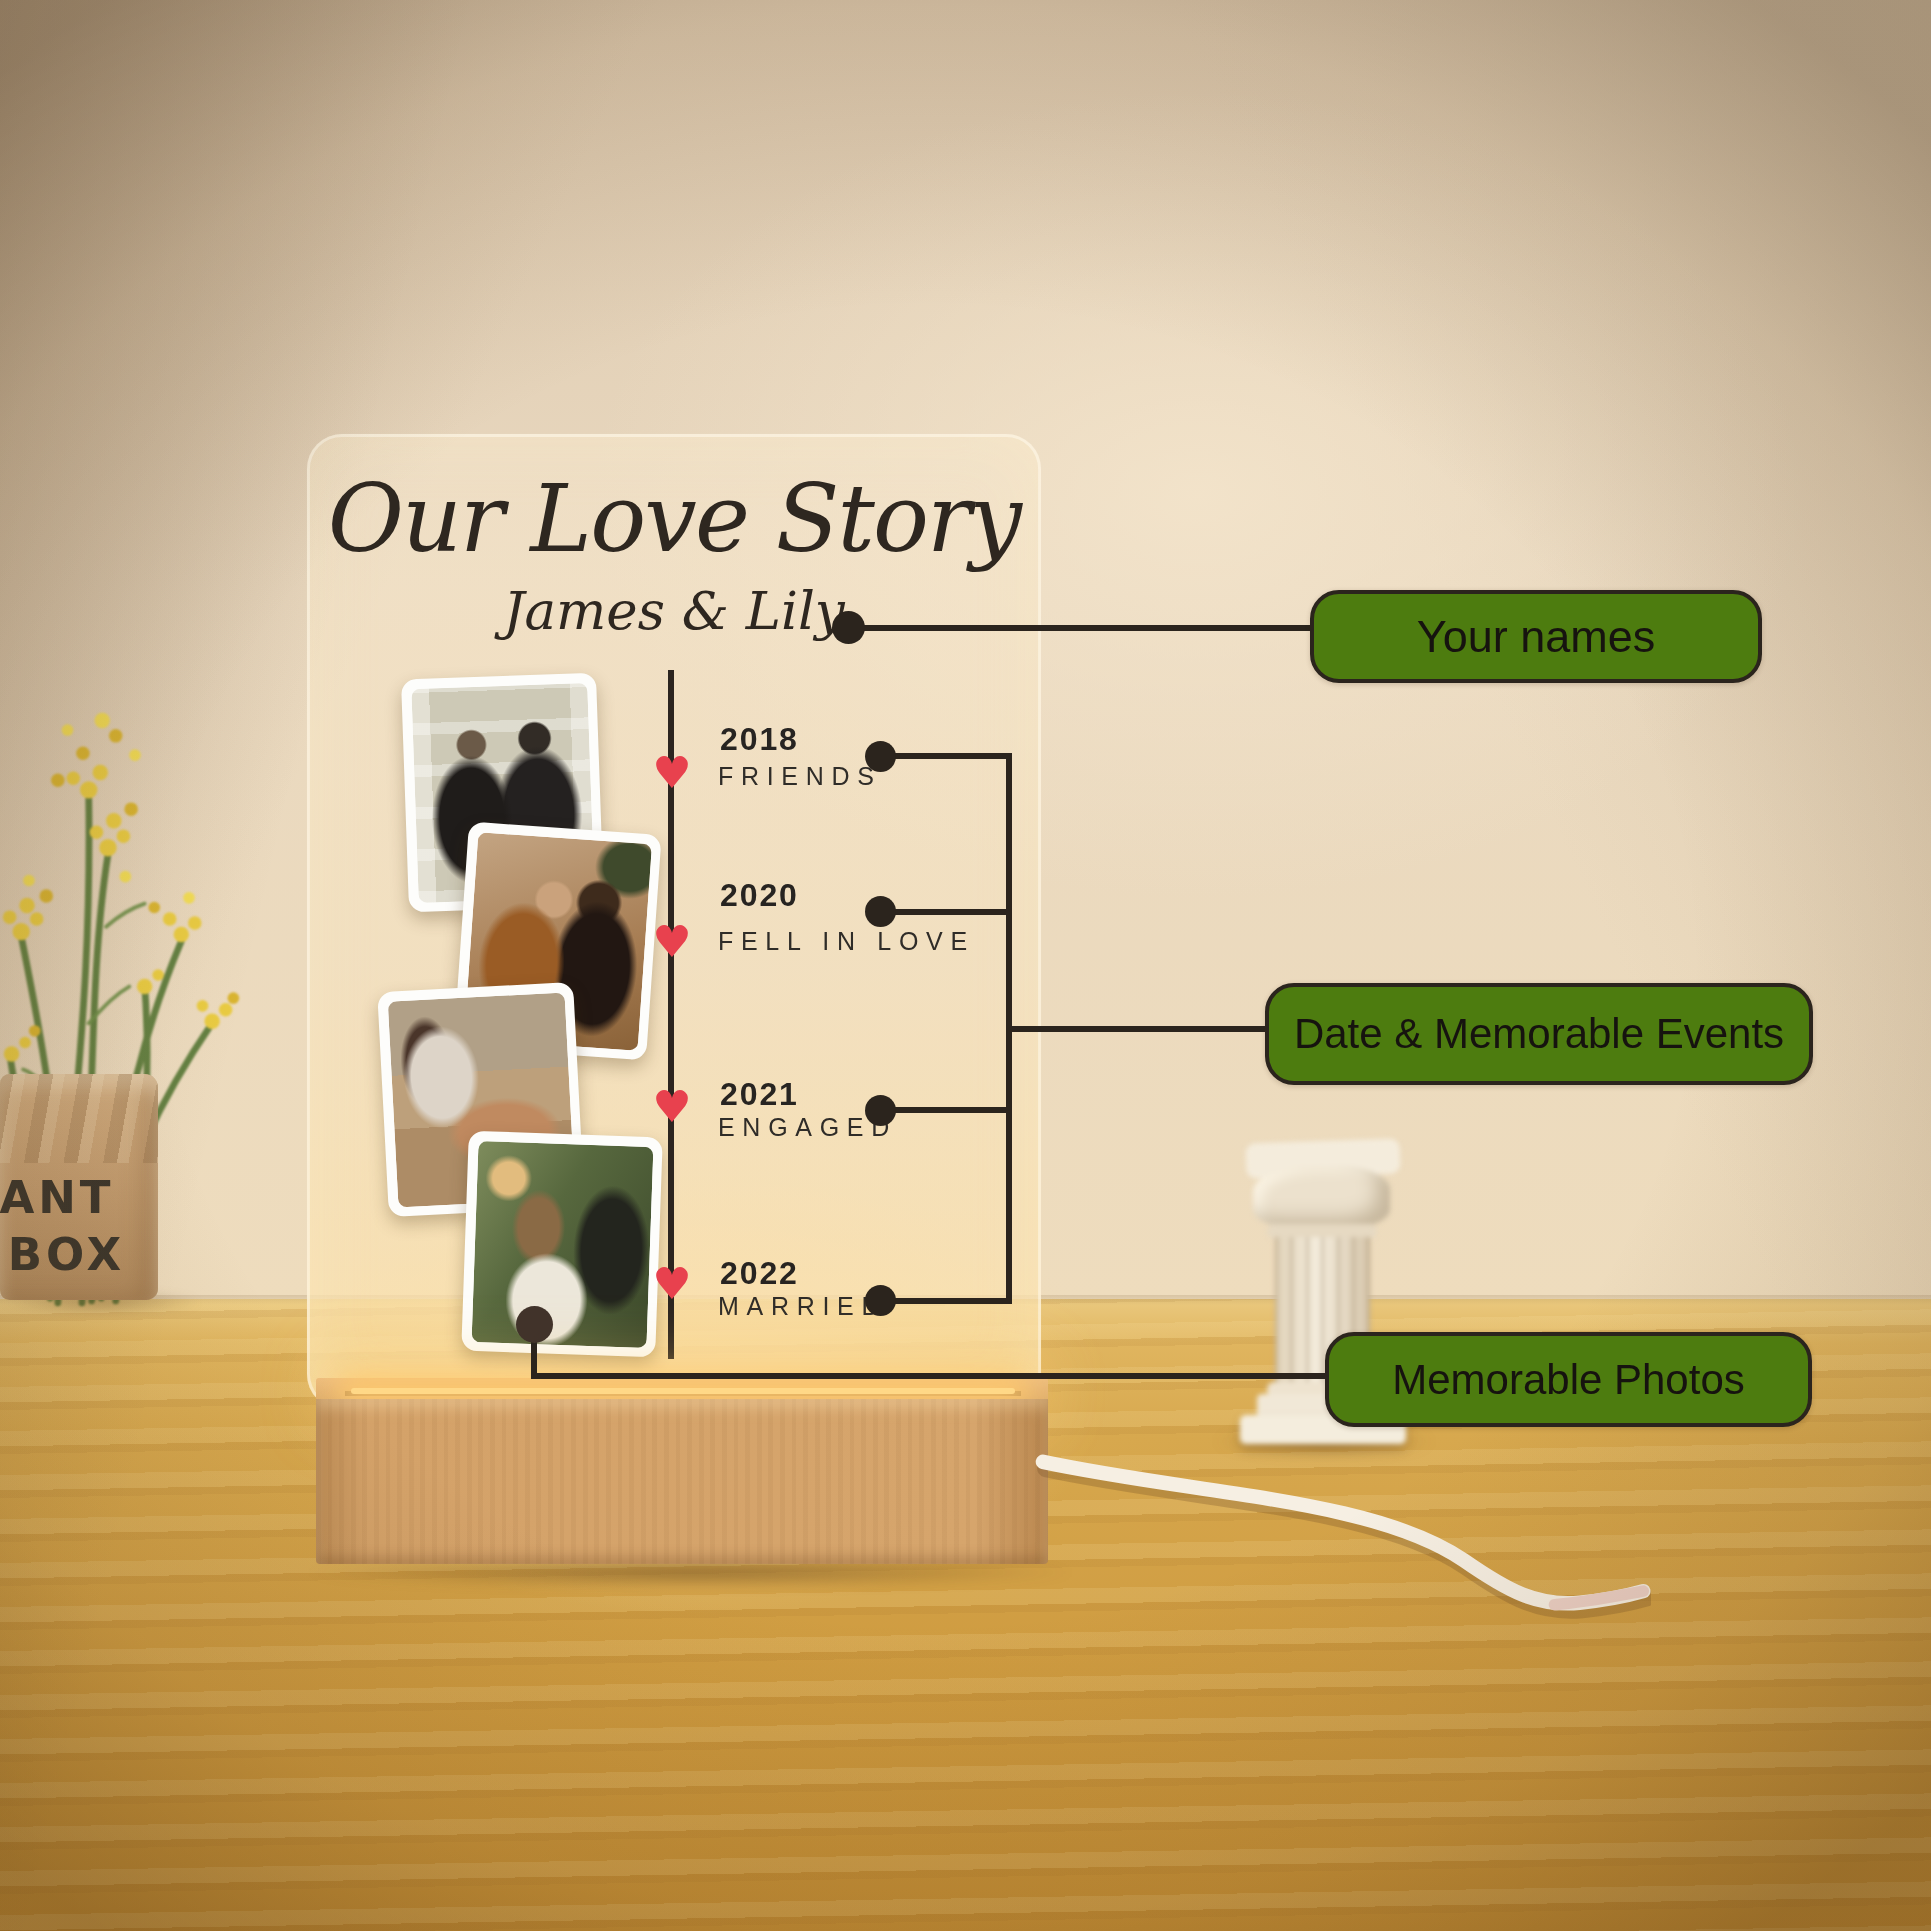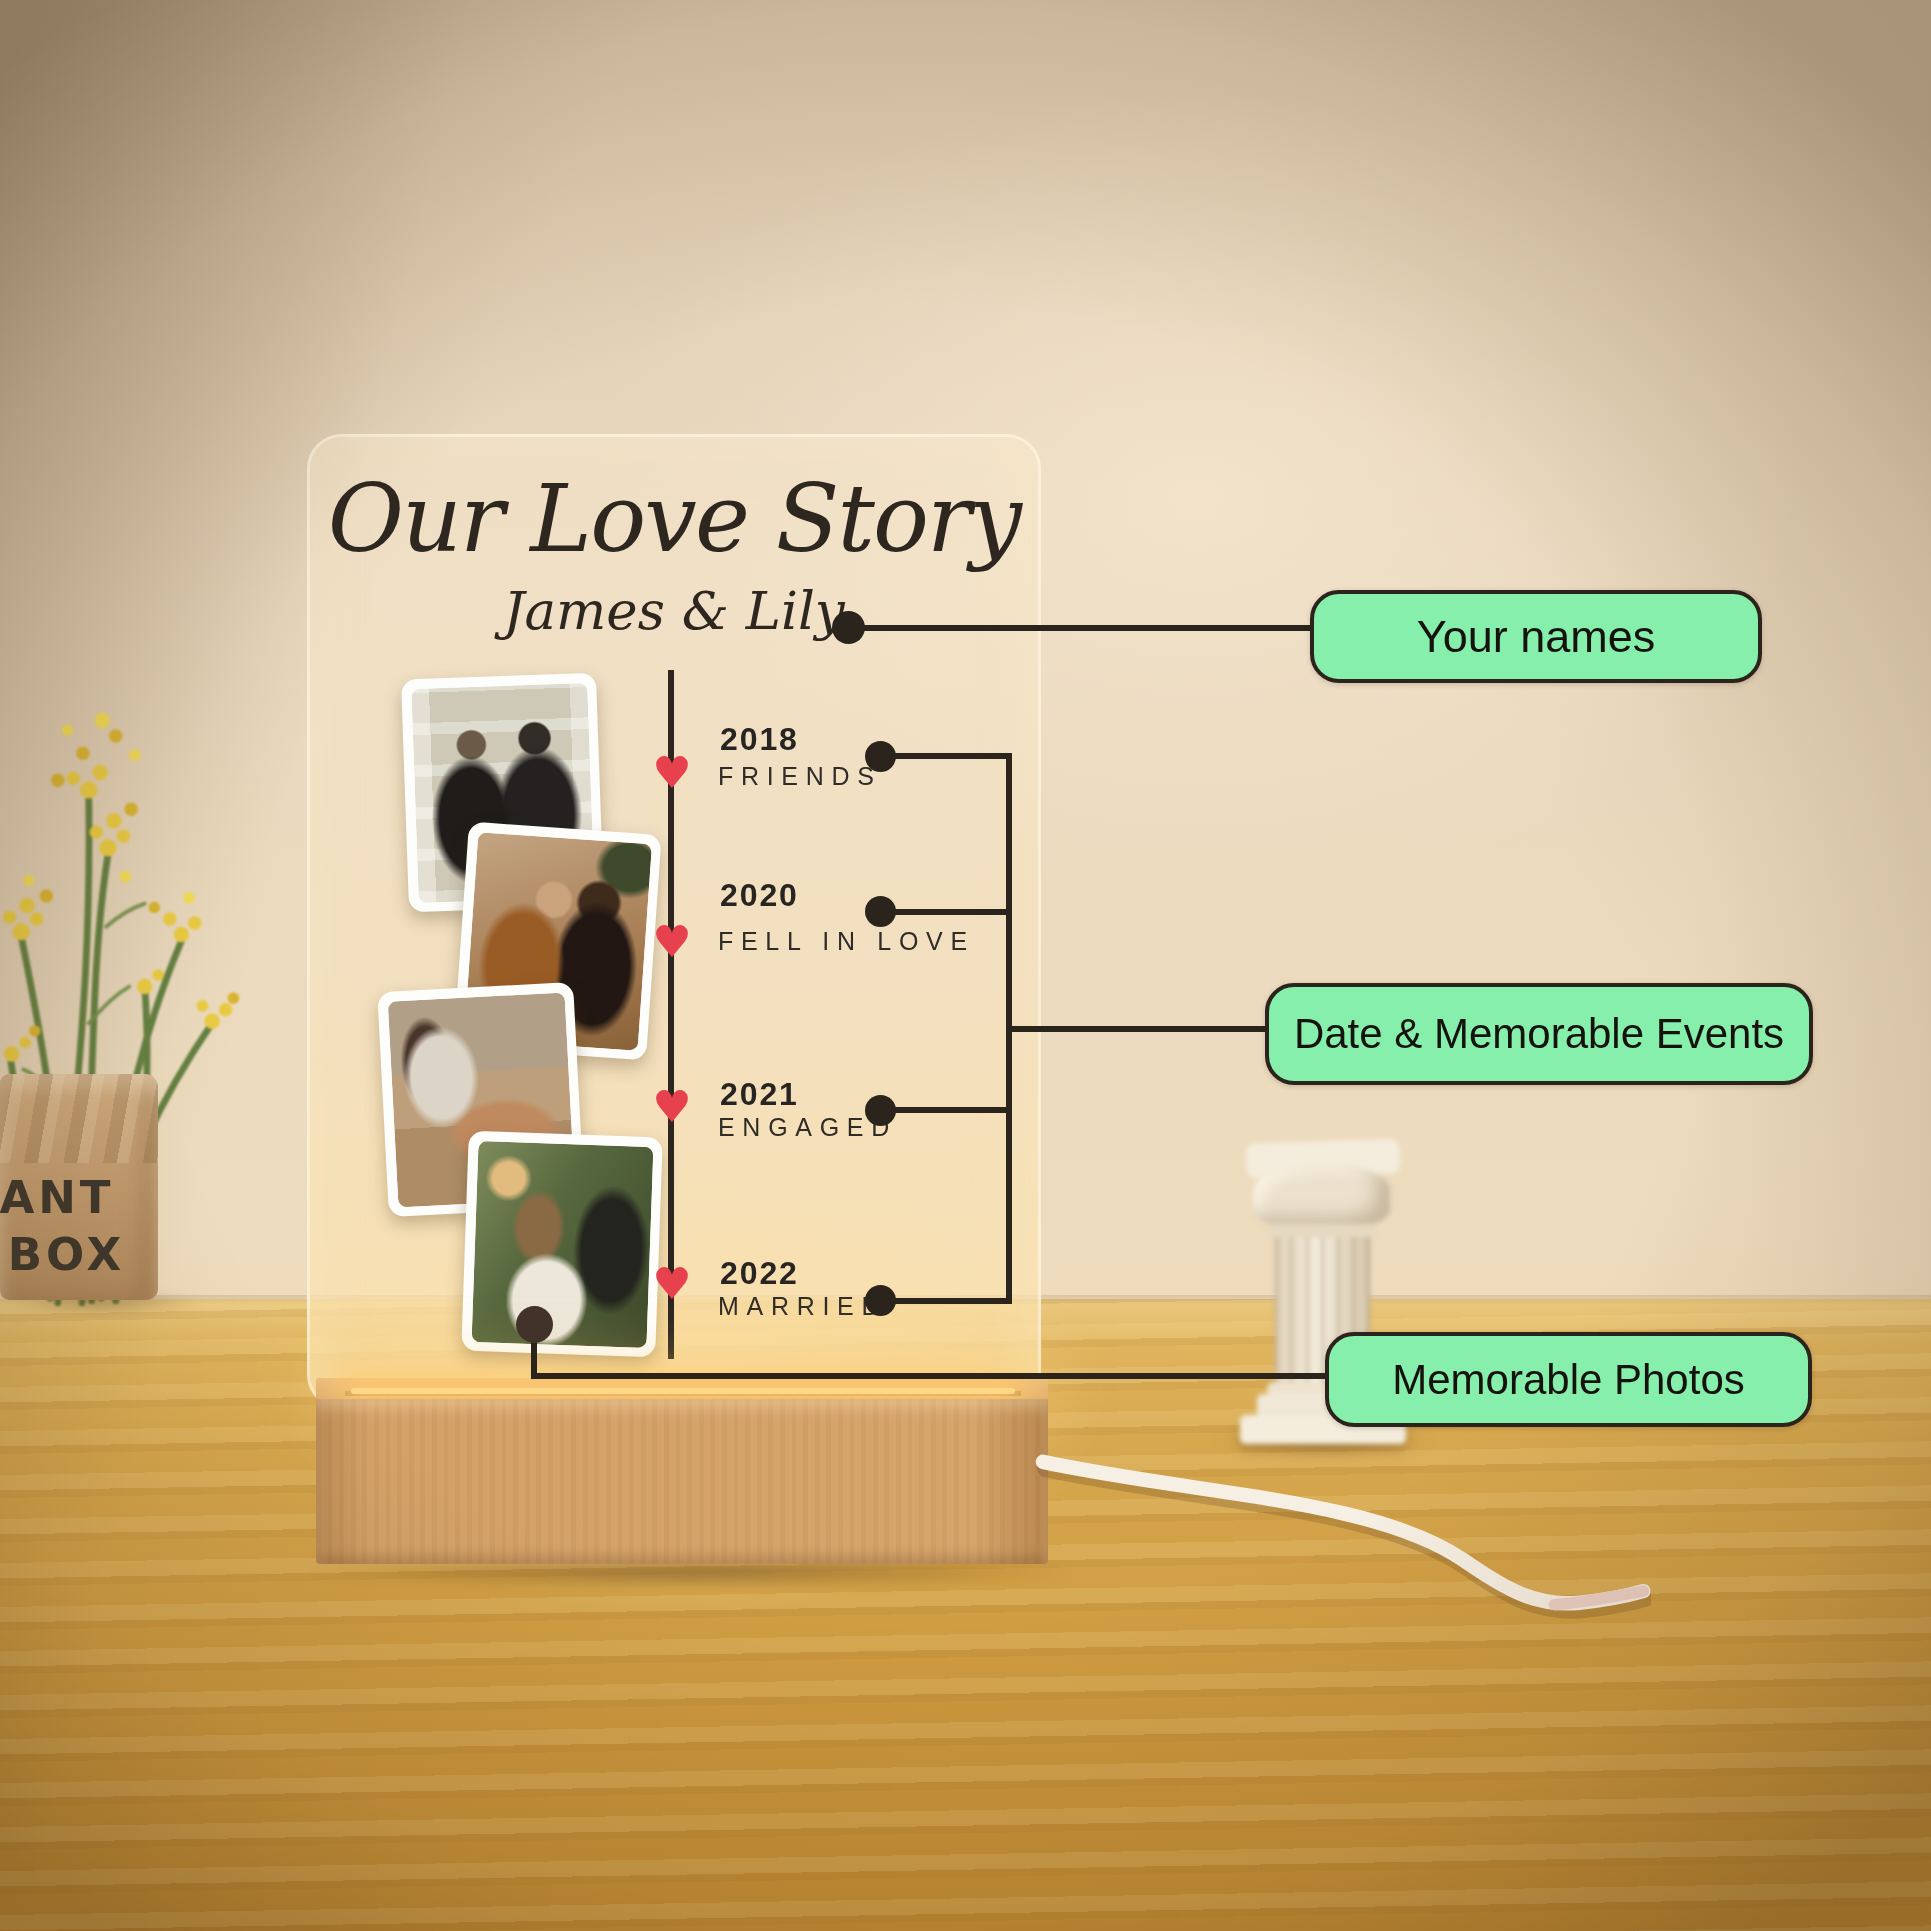--- a/index.html
+++ b/index.html
@@ -142,21 +142,21 @@
   #base-shadow{left:309px;top:1558px;width:763px;height:29px;z-index:7;
     background:radial-gradient(ellipse, rgba(70,45,15,.45), rgba(70,45,15,0) 72%);filter:blur(5.8px);}
 
   
   #cable{left:1014px;top:1429px;z-index:8;}
 
   
   .ann{position:absolute;background:#2b241d;z-index:50;}
   .dot{position:absolute;border-radius:50%;background:#2b241d;z-index:51;}
   .callout{
-    position:absolute;z-index:60;background:#86efac;border:4.8px solid #2b241d;border-radius:29px;
+    position:absolute;z-index:60;background:#4d7c0f;border:4.8px solid #2b241d;border-radius:29px;
     display:flex;align-items:center;justify-content:center;white-space:nowrap;
     color:#16130f;box-shadow:0 1.9px 5.8px rgba(60,40,15,.18);
   }
   #callout-names{left:1310px;top:590px;width:444px;height:85px;font-size:45px;}
   #callout-events{left:1265px;top:983px;width:540px;height:94px;font-size:42px;}
   #callout-photos{left:1325px;top:1332px;width:479px;height:87px;font-size:42px;}
 </style>
 </head>
 <body>
 

